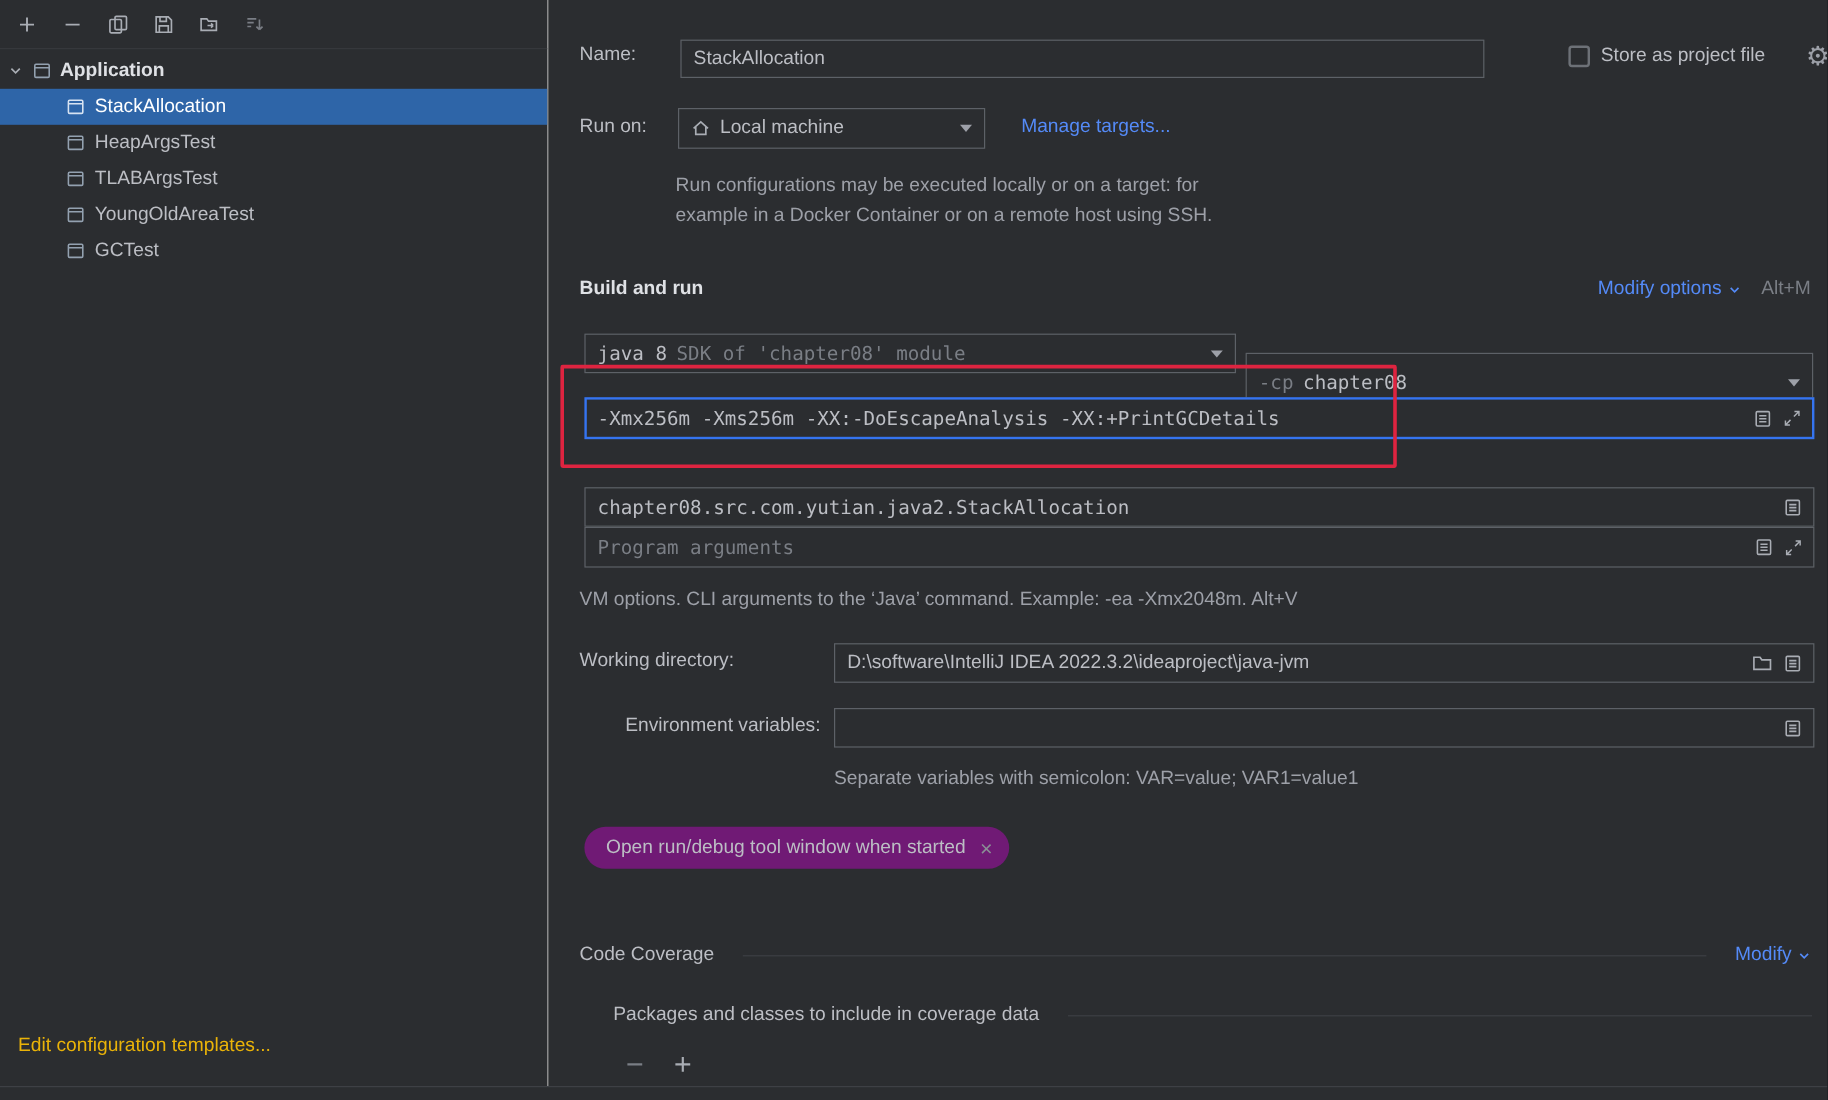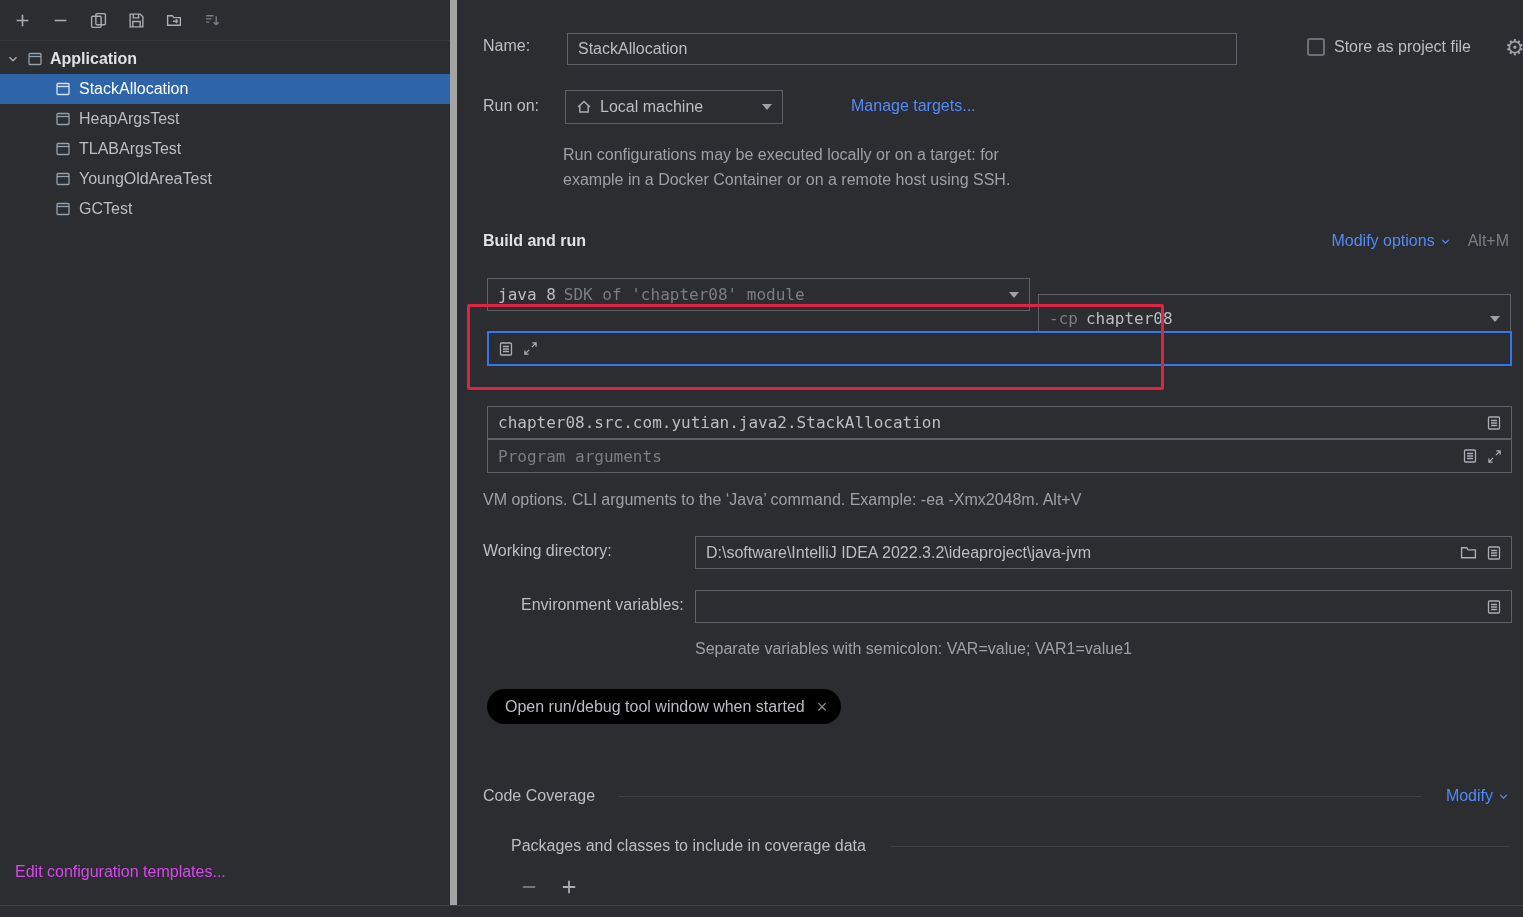--- a/index.html
+++ b/index.html
@@ -8,33 +8,33 @@
     position:relative; width:1523px; height:917px; overflow:hidden;
     background:#2b2d30; color:#bcbec4;
     font-family:"Liberation Sans", sans-serif; font-size:16px;
   }
   svg { display:block; }
   .ic { color:#a9adb4; }
   .ic.dim { color:#7a7e85; }
 
   
   .sidebar { position:absolute; left:0; top:0; width:457px; height:905px;
-             border-right:7px solid #a3a3a3; }
+             border-right:1px solid #a3a3a3; }
   .sb-toolbar { height:41px; display:flex; align-items:center; gap:21px;
                 padding:0 14px; border-bottom:1px solid #36383c; }
   .sb-toolbar .tbtn { width:17px; height:17px; cursor:pointer; }
   .tree { padding-top:3px; }
   .tree-row { height:30px; display:flex; align-items:center; cursor:pointer; }
   .tree-root { padding-left:6px; gap:7px; }
   .tree-root .lbl { font-weight:bold; color:#dfe1e5; }
   .tree-item { padding-left:55px; gap:8px; }
   .tree-item.selected { background:#2e65a8; color:#ffffff; }
   .tree-item.selected .appic { color:#d7e3f2; }
   .appic { color:#93a1b0; }
-  .footer-link { position:absolute; left:15px; top:863px; color:#d946ef; cursor:pointer; }
+  .footer-link { position:absolute; left:15px; top:863px; color:#eab308; cursor:pointer; }
 
   
   .main { position:absolute; left:458px; top:0; width:1065px; height:917px; }
   .abs { position:absolute; }
   .lab { color:#bcbec4; }
   .hint-text { color:#9da0a8; }
   .link { color:#548af7; cursor:pointer; display:inline-flex; align-items:center; gap:4px; }
   .mono { font-family:"DejaVu Sans Mono", monospace; font-size:16px; }
   .gray { color:#7a7e85; }
 
@@ -51,21 +51,21 @@
               border:1px solid #5d6167; background:#2b2d30; cursor:pointer; }
   .dd-arrow { margin-left:auto; width:0; height:0; flex:0 0 auto;
               border-left:5px solid transparent; border-right:5px solid transparent;
               border-top:6px solid #9da0a8; }
 
   .checkbox { width:18px; height:18px; border:2px solid #6d7177; border-radius:3px;
               background:transparent; cursor:pointer; flex:0 0 auto; }
   .store-group { display:flex; align-items:center; gap:9px; }
 
   .pill { display:inline-flex; align-items:center; gap:12px; height:35px;
-          padding:0 14px 0 18px; border-radius:18px; background:#000000; }
+          padding:0 14px 0 18px; border-radius:18px; background:#701a75; }
   .pill-close { color:#8a8e95; font-size:18px; cursor:pointer; line-height:1; }
 
   .sect-row { display:flex; align-items:center; gap:24px; }
   .sect-line { flex:1; height:1px; background:#3e4045; }
 
   .gear { color:#9da0a8; font-size:22px; line-height:1; cursor:pointer;
           font-family:"DejaVu Sans", sans-serif; }
 
   .bottom-divider { position:absolute; left:0; top:905px; width:1523px; height:1px;
                     background:#3e4045; }
@@ -189,21 +189,21 @@
     <div class="abs field" style="left:109px;top:33px;width:670px;height:32px;">
       <input class="field-input" value="StackAllocation" style="">
     </div>
     <div class="abs store-group" style="left:849px;top:38px;">
       <span class="checkbox"></span>
       <span class="lab">Store as project file</span>
     </div>
     <span class="abs gear" style="left:1047px;top:37px;">⚙</span>
 
     <span class="abs lab" style="left:25px;top:97px;">Run on:</span>
-    <div class="abs dropdown" style="left:107px;top:90px;width:218px;height:34px;">
+    <div class="abs dropdown" style="left:107px;top:90px;width:256px;height:34px;">
       <span class="ic">
         <svg viewBox="0 0 16 16" width="16" height="16" fill="none" stroke="currentColor" stroke-width="1.4">
             <path d="M2 8l6-5.5L14 8M3.8 6.6V13h8.4V6.6"></path>
           </svg>
       </span>
       <span>Local machine</span>
       <span class="dd-arrow"></span>
     </div>
     <span class="abs link" style="left:393px;top:97px;">Manage targets...</span>
 
@@ -226,20 +226,21 @@
       <span class="gray">SDK of 'chapter08' module</span>
       <span class="dd-arrow"></span>
     </div>
     <div class="abs dropdown mono" style="left:580px;top:294px;width:473px;height:49px;">
       <span class="gray">-cp</span>
       <span>chapter08</span>
       <span class="dd-arrow"></span>
     </div>
 
     <div class="abs field focused" style="left:29px;top:331px;width:1025px;height:35px;">
+      <input class="field-input mono" value="-Xmx256m -Xms256m -XX:-DoEscapeAnalysis -XX:+PrintGCDetails" style="">
       <span class="ficon ic">
         <svg viewBox="0 0 16 16" width="16" height="16" fill="none" stroke="currentColor" stroke-width="1.3">
             <rect x="2.5" y="2" width="11" height="12" rx="1"></rect>
             <path d="M5 5.5h6M5 8h6M5 10.5h6"></path>
           </svg>
       </span>
       <span class="ficon ic">
         <svg viewBox="0 0 16 16" width="15" height="15" fill="none" stroke="currentColor" stroke-width="1.3">
             <path d="M9.5 6.5L14 2M10 2h4v4M6.5 9.5L2 14M2 10v4h4"></path>
           </svg>

